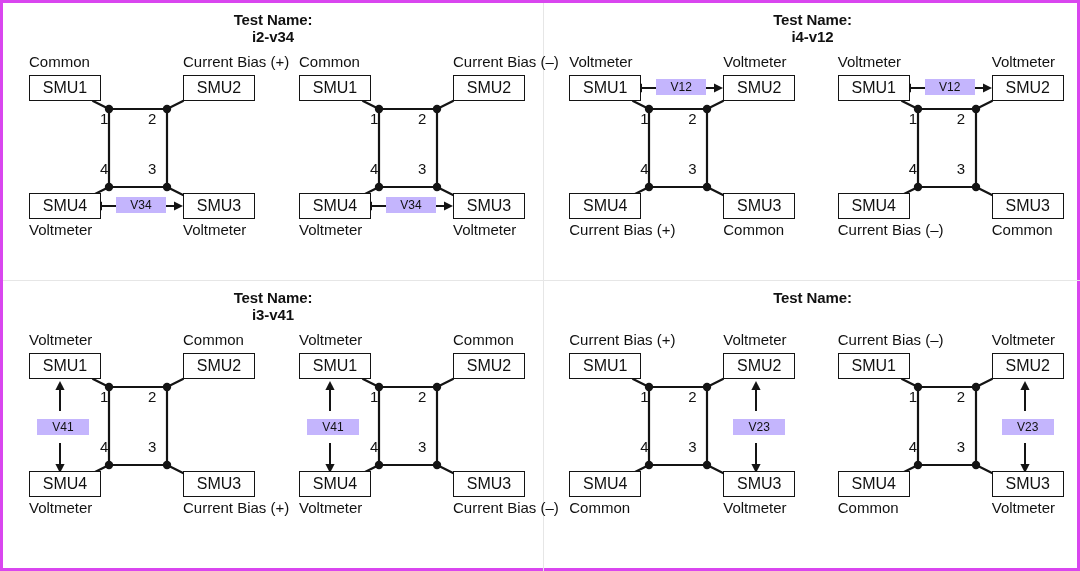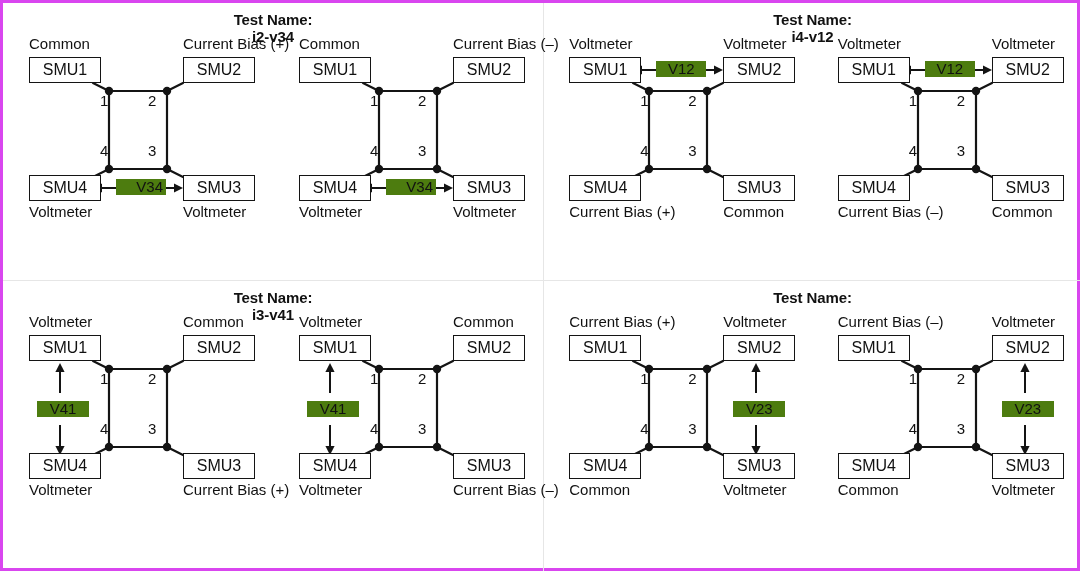--- a/index.html
+++ b/index.html
@@ -43,21 +43,21 @@
     font-weight:bold;
     font-size:15px;
     line-height:17px;
     letter-spacing:-0.1px;
   }
   .qtitle .l2{display:block;}
 
   
   .pair{
     position:absolute;
-    left:0;top:26px;right:0;
+    left:0;top:44px;right:0;
     display:flex;
     justify-content:space-around;
   }
 
   
   .circuit{
     position:relative;
     width:250px;
     height:200px;
   }
@@ -107,39 +107,39 @@
     z-index:3;
   }
   .nodenum.n1{left:87px;top:64px;}
   .nodenum.n2{left:135px;top:64px;}
   .nodenum.n4{left:87px;top:114px;}
   .nodenum.n3{left:135px;top:114px;}
 
   
   .vlabel{
     position:absolute;
-    font-size:15px;
+    font-size:12px;
     line-height:16px;
-    background:#4d7c0f;
+    background:#c4b5fd;
     padding:0 3px;
     z-index:4;
     white-space:nowrap;
   }
   .varrow{
     position:absolute;
     z-index:3;
     overflow:visible;
   }
   
   .varrow.horiz{left:80px;width:90px;height:14px;}
   .varrow.horiz.top{top:34px;}
   .varrow.horiz.bottom{top:152px;}
   .vlabel.horiz{left:103px;width:44px;text-align:center;}
   .vlabel.horiz.top{top:32px;}
-  .vlabel.horiz.bottom{top:150px;text-align:right;}
+  .vlabel.horiz.bottom{top:150px;}
 
   
   .varrow.vleft{left:40px;top:56px;width:14px;height:92px;}
   .vlabel.vleft{left:24px;top:94px;width:46px;text-align:center;}
 
   
   .varrow.vright{left:196px;top:56px;width:14px;height:92px;}
   .vlabel.vright{left:180px;top:94px;width:46px;text-align:center;}
 </style>
 </head>

